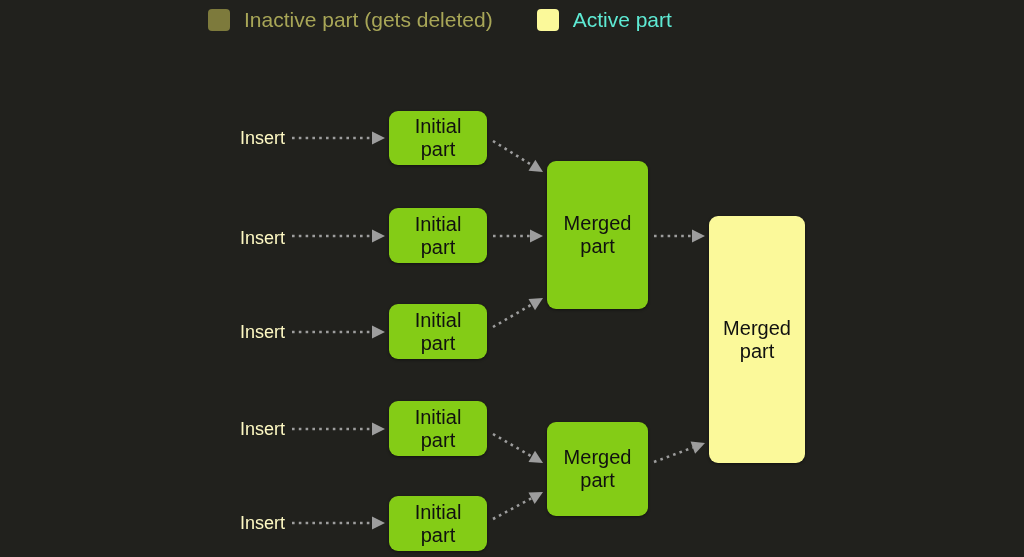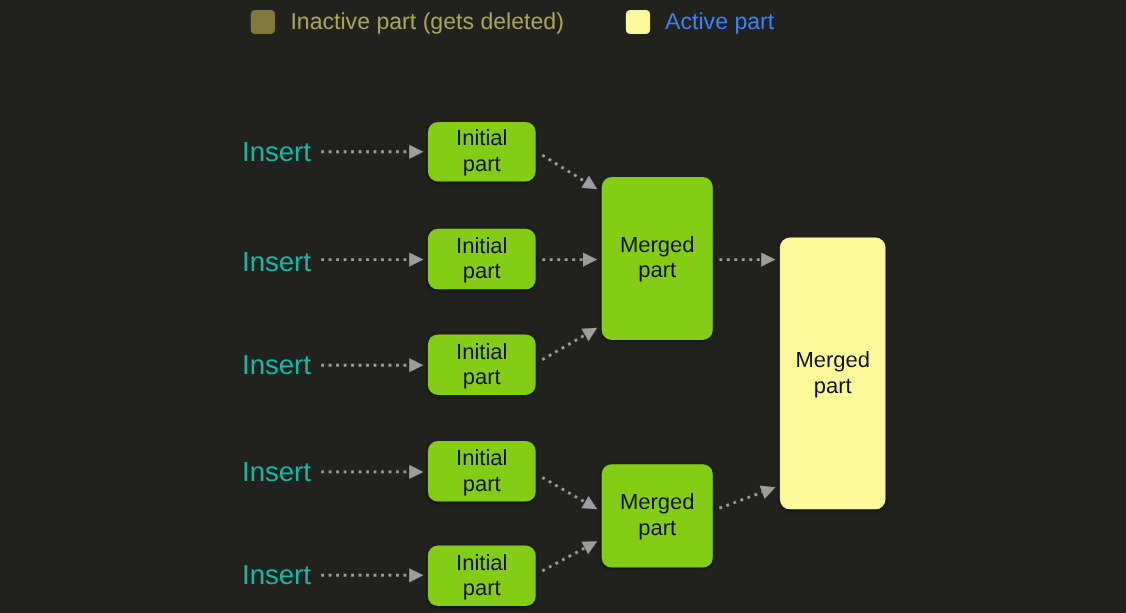--- a/index.html
+++ b/index.html
@@ -13,24 +13,24 @@
     height: 557px;
     background: #21211d;
     overflow: hidden;
     font-family: "Liberation Sans", sans-serif;
   }
 
   
   .legend {
     position: absolute;
     top: 9px;
-    left: 228px;
+    left: 208px;
     display: flex;
     align-items: center;
-    gap: 12px;
+    gap: 0;
   }
   .legend-entry {
     display: flex;
     align-items: center;
   }
   .legend-entry.second { margin-left: 44px; }
   .swatch {
     width: 22px;
     height: 22px;
     border-radius: 4px;
@@ -38,21 +38,21 @@
   }
   .swatch.inactive { background: #7d7a3c; }
   .swatch.active   { background: #fbf99a; }
   .legend-label {
     margin-left: 14px;
     font-size: 21px;
     line-height: 22px;
     white-space: nowrap;
   }
   .legend-label.inactive { color: #a8a657; }
-  .legend-label.active   { color: #3b82f6; }
+  .legend-label.active   { color: #5eead4; }
 
   
   .node {
     position: absolute;
     border-radius: 9px;
     display: flex;
     align-items: center;
     justify-content: center;
     text-align: center;
     color: #111110;
@@ -61,24 +61,25 @@
     box-sizing: border-box;
     box-shadow: 0 1px 3px rgba(0,0,0,0.45);
   }
   .node.inactive { background: #84cc16; }
   .node.active   { background: #fbf99a; }
   .node .label { white-space: pre-line; }
 
   
   .insert-label {
     position: absolute;
-    color: #14b8a6;
-    font-size: 25px;
+    color: #fef9c3;
+    font-size: 18px;
     line-height: 24px;
     white-space: nowrap;
+    margin-left: 20px;
   }
 
   
   #edges {
     position: absolute;
     inset: 0;
     width: 1024px;
     height: 557px;
     pointer-events: none;
   }

